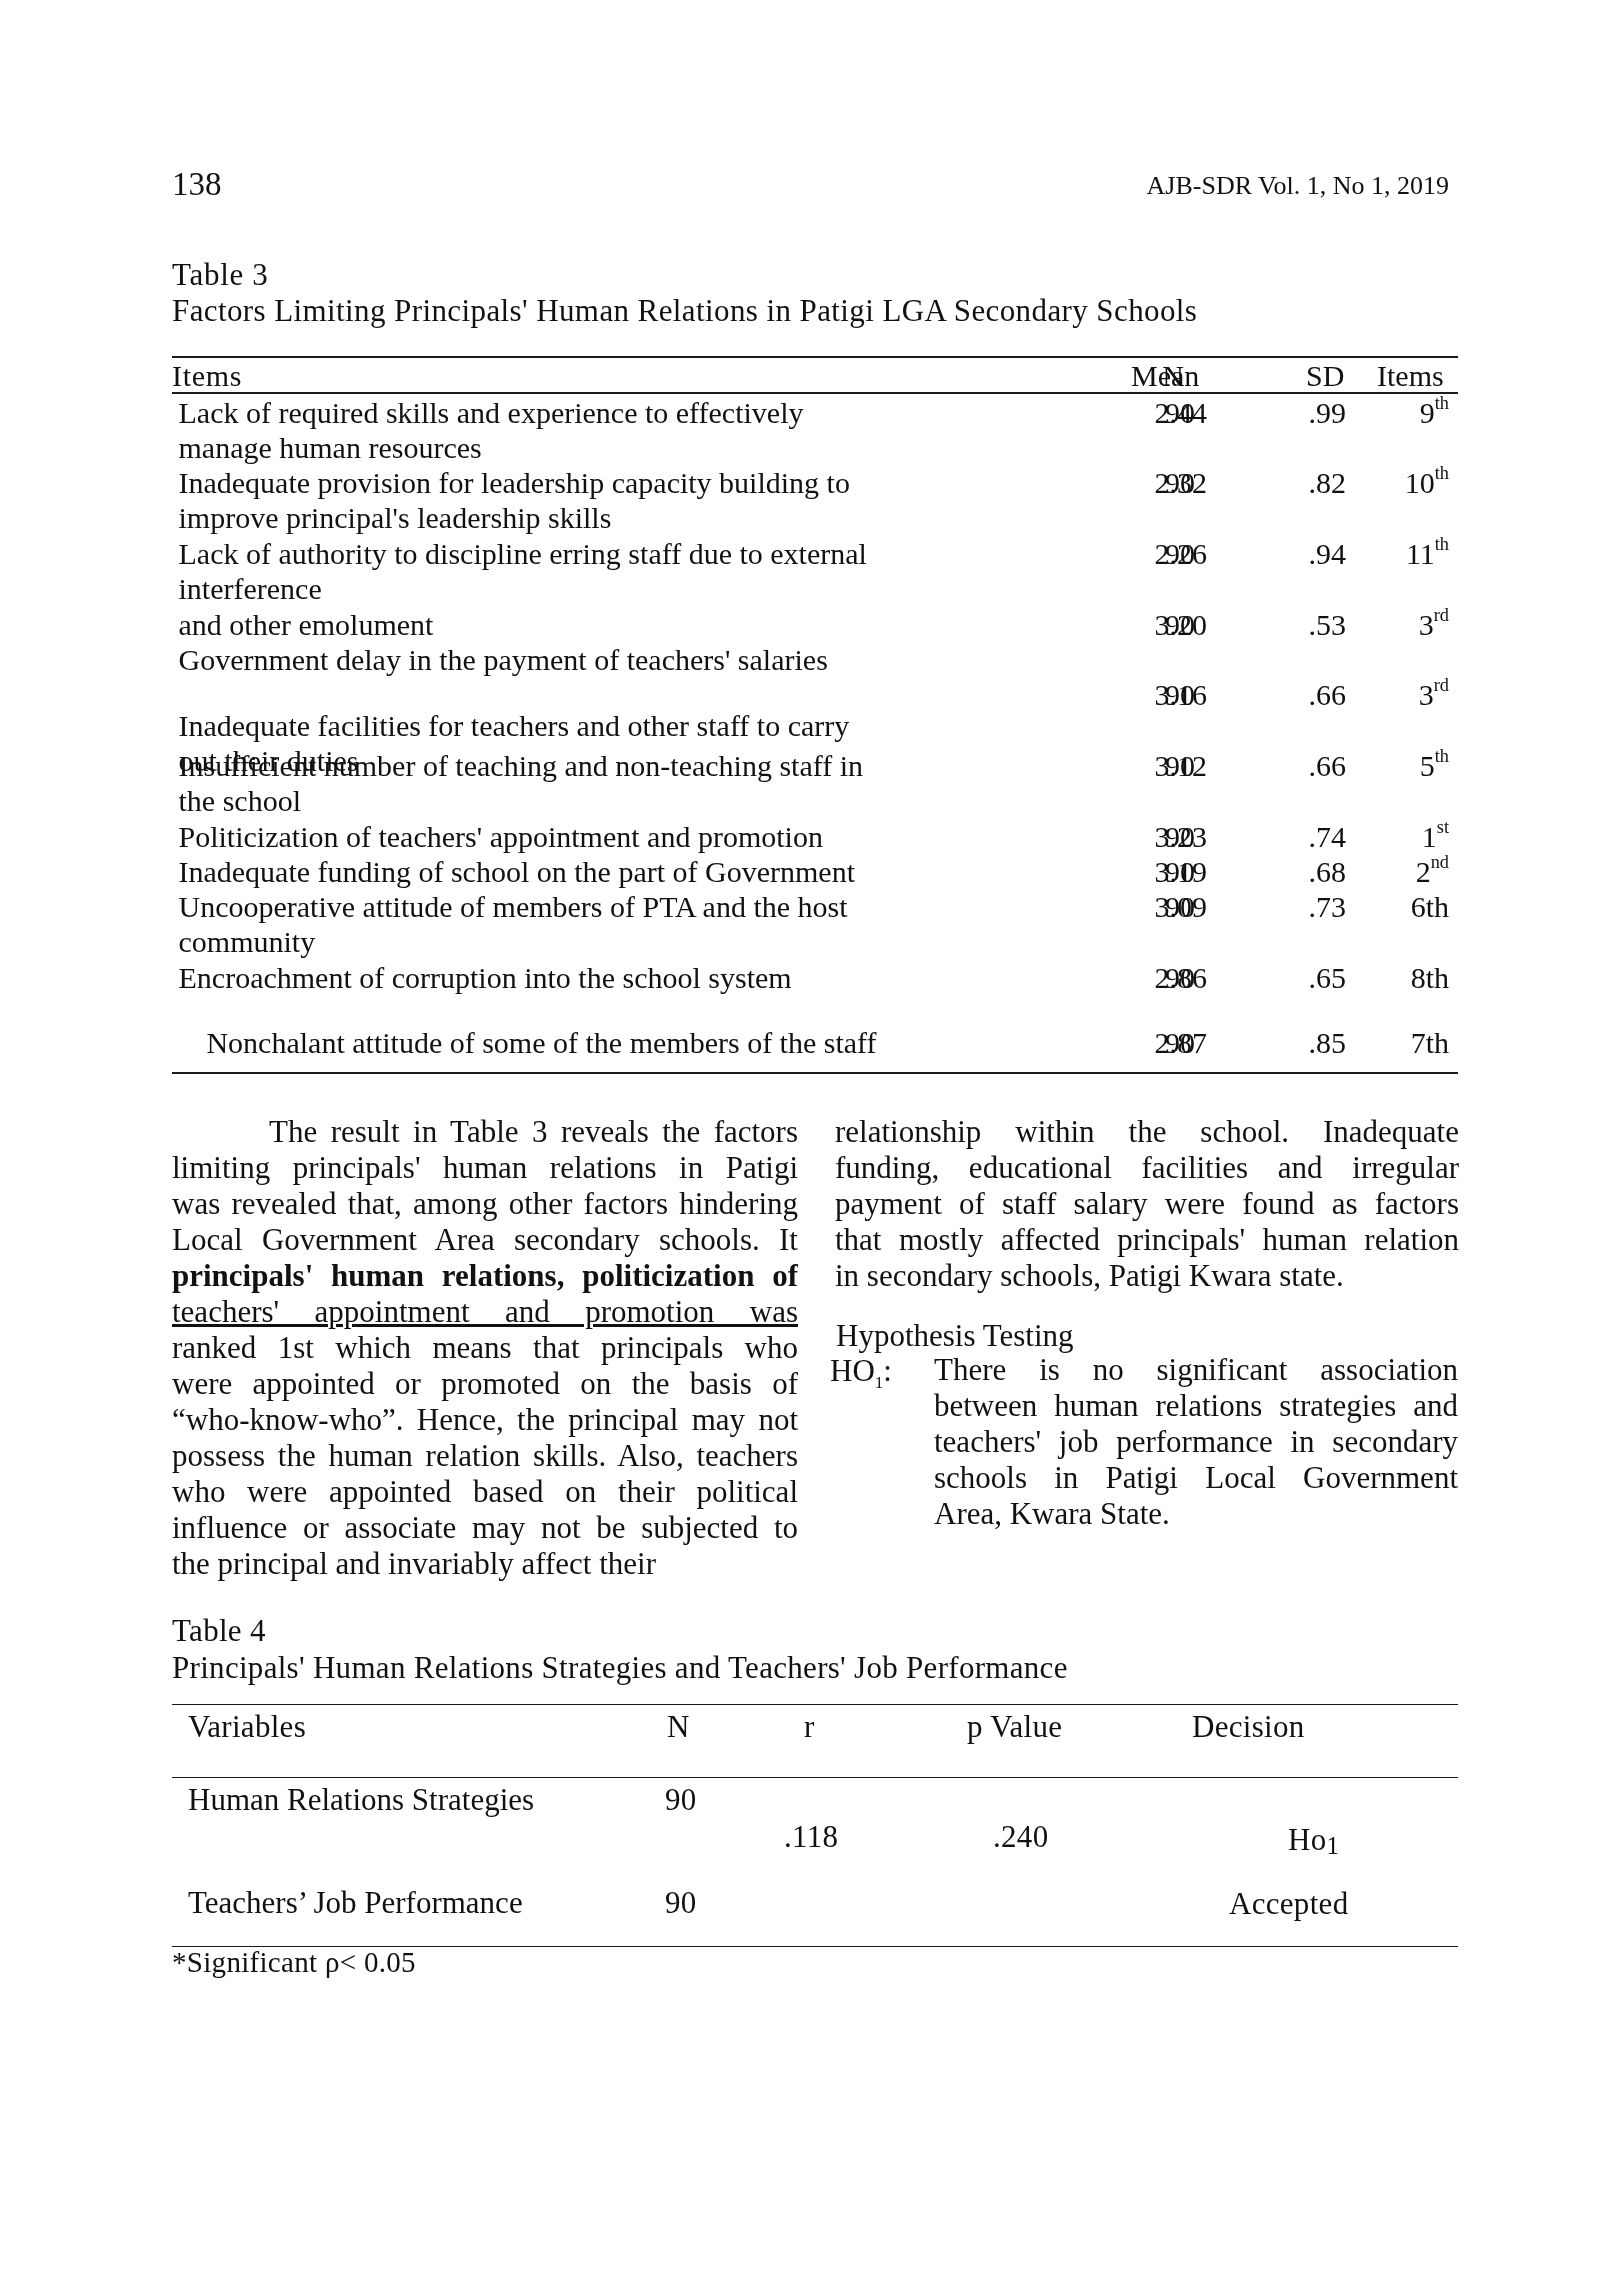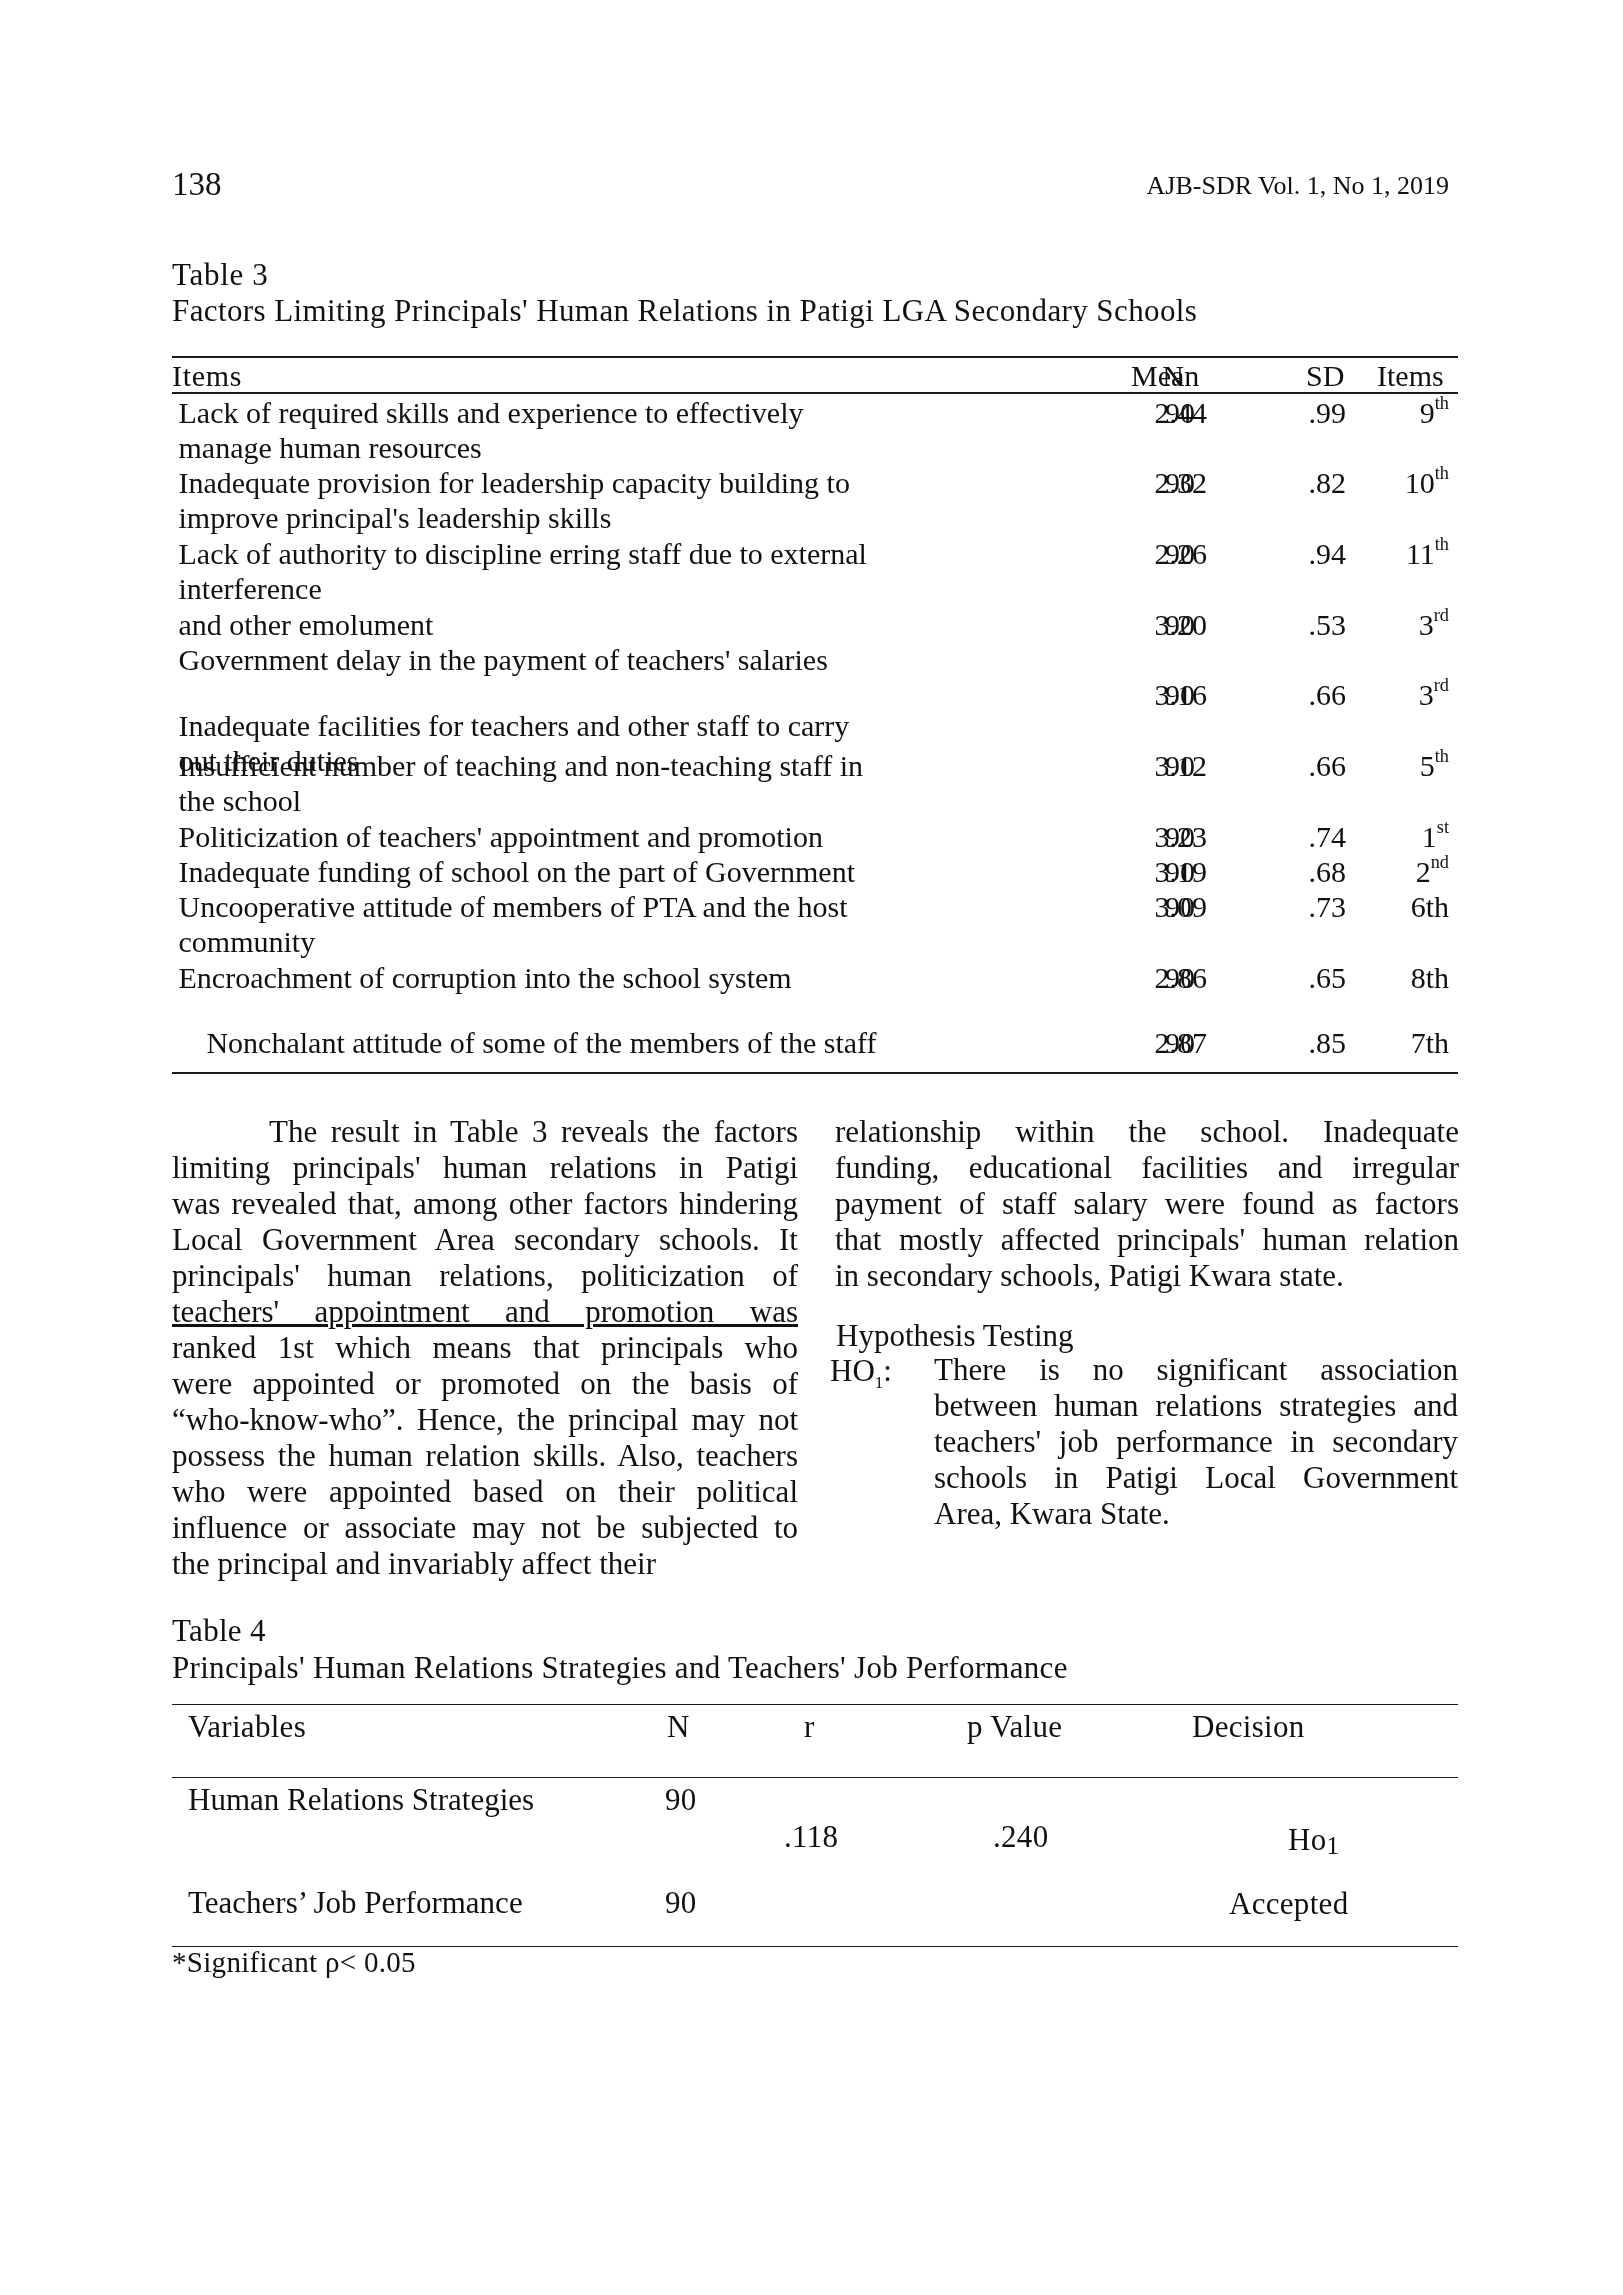--- a/index.html
+++ b/index.html
@@ -158,21 +158,21 @@
     </div>
 
   <div class="rule r3" style="top:1072px;"></div>
 </div>
 
 <div id="leftcol" class="para" style="left:172px; top:1114px; width:626px;">
     <span class="pline" style="text-align: justify; text-align-last: justify; padding-left: 97px;">The result in Table 3 reveals the factors</span>
     <span class="pline" style="text-align: justify; text-align-last: justify;">limiting principals' human relations in Patigi</span>
     <span class="pline" style="text-align: justify; text-align-last: justify;">was revealed that, among other factors hindering</span>
     <span class="pline" style="text-align: justify; text-align-last: justify;">Local Government Area secondary schools. It</span>
-    <span class="pline" style="text-align: justify; text-align-last: justify;">principals' human relations, politicization of</span>
+    <span class="pline" style="text-align: justify; text-align-last: justify; font-weight: bold;">principals' human relations, politicization of</span>
     <span class="pline" style="text-align: justify; text-align-last: justify; text-decoration: underline;">teachers' appointment and promotion was</span>
     <span class="pline" style="text-align: justify; text-align-last: justify;">ranked 1st which means that principals who</span>
     <span class="pline" style="text-align: justify; text-align-last: justify;">were appointed or promoted on the basis of</span>
     <span class="pline" style="text-align: justify; text-align-last: justify;">“who-know-who”. Hence, the principal may not</span>
     <span class="pline" style="text-align: justify; text-align-last: justify;">possess the human relation skills. Also, teachers</span>
     <span class="pline" style="text-align: justify; text-align-last: justify;">who were appointed based on their political</span>
     <span class="pline" style="text-align: justify; text-align-last: justify;">influence or associate may not be subjected to</span>
     <span class="pline" style="text-align: justify; text-align-last: left;">the principal and invariably affect their</span>
   </div>
 

